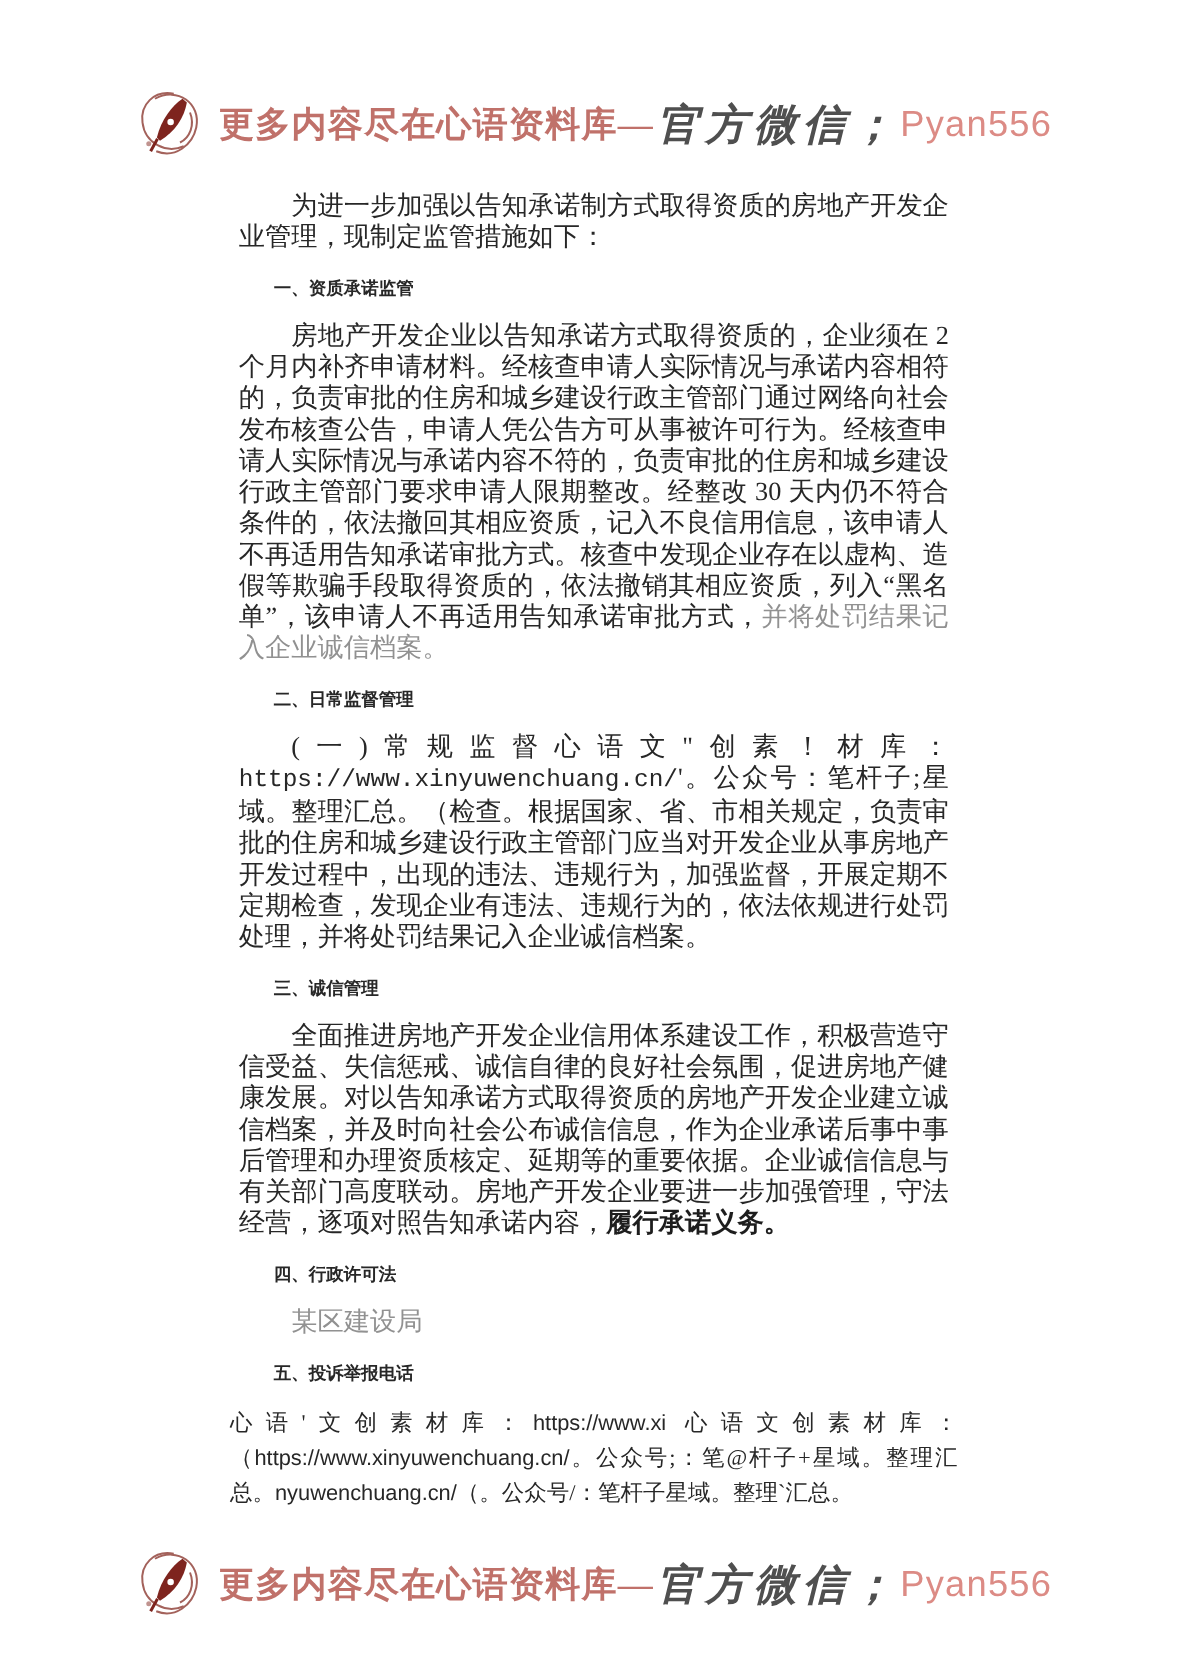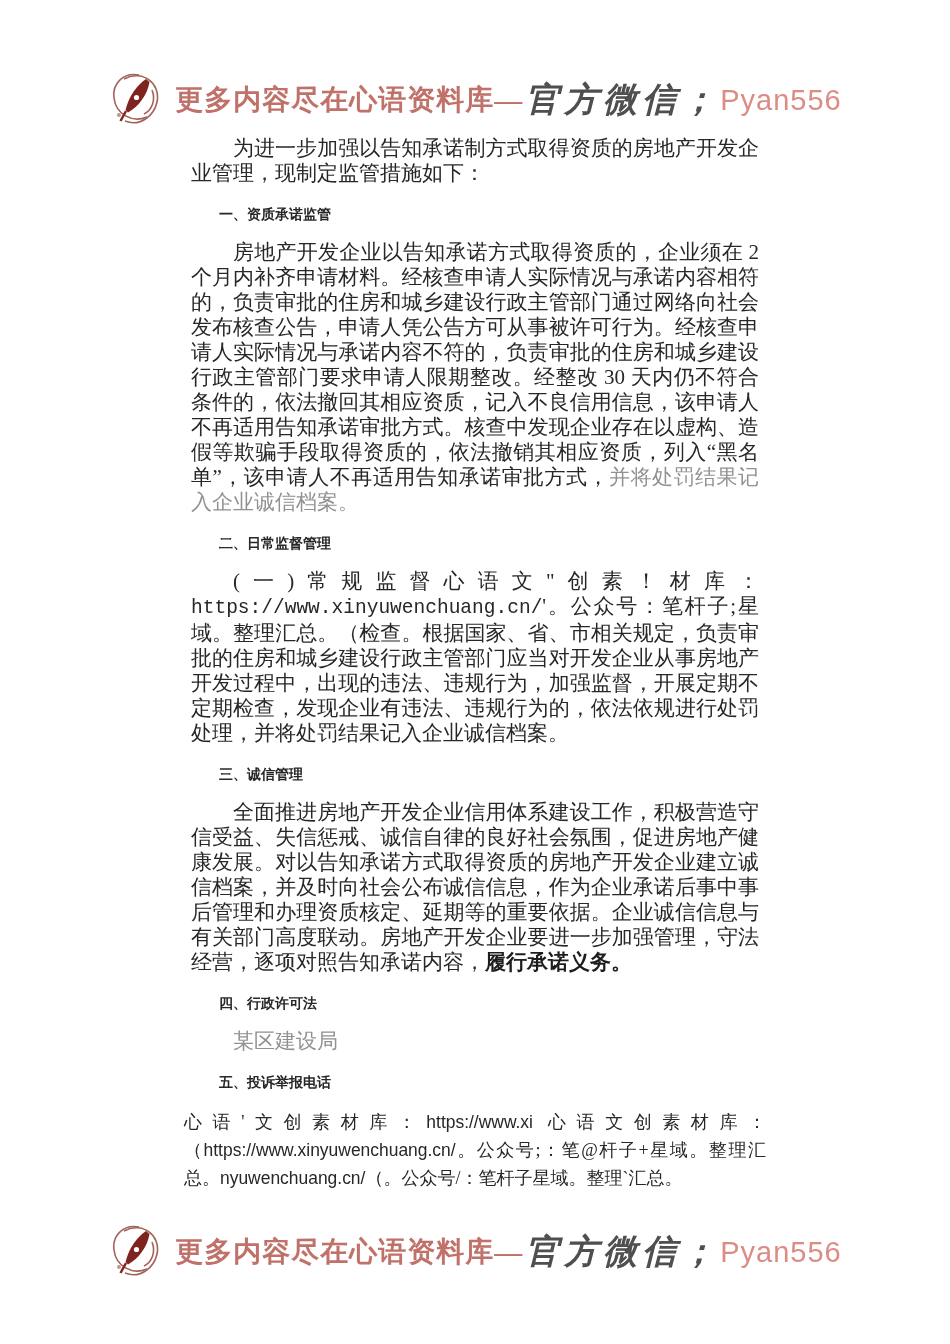--- a/index.html
+++ b/index.html
@@ -52,21 +52,21 @@
     font-size:29px;
     color:var(--wechat-id-pink);
     letter-spacing:1px;
     white-space:nowrap;
     margin-left:0;
     text-align:center;
   }
   .banner.footer{margin-top:28px;}
   
   .content{
-    margin-top:4px;
+    margin-top:20px;
     padding:0 140px;
     color:var(--text-dark);
   }
   .para{
     font-size:21px;
     line-height:25px;
     text-align:justify;
     text-indent:2em;
     margin:0 0 12px 0;
   }

